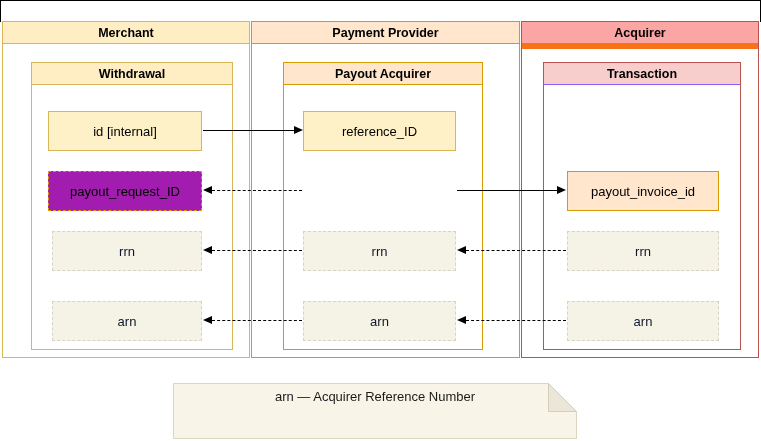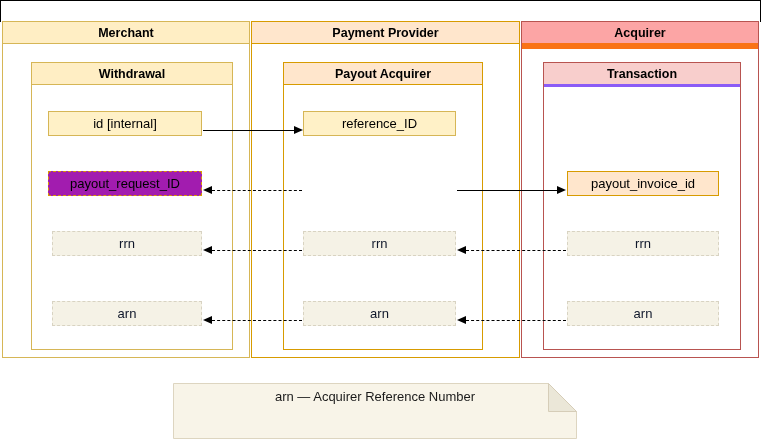--- a/index.html
+++ b/index.html
@@ -25,24 +25,24 @@
 
   
   .entity{top:62px;height:288px;background:#fff;}
   .entity-withdrawal{left:31px;width:202px;border:1px solid #d6b656;}
   .entity-payout-invoice{left:283px;width:200px;border:1px solid #d79b00;}
   .entity-transaction{left:543px;width:198px;border:1px solid #b85450;}
   .entity-header{height:21px;display:flex;align-items:center;justify-content:center;
     font-weight:bold;font-size:12.5px;}
   .entity-withdrawal .entity-header{background:#ffeec4;border-bottom:1px solid #d6b656;}
   .entity-payout-invoice .entity-header{background:#ffe6cc;border-bottom:1px solid #d79b00;}
-  .entity-transaction .entity-header{background:#f8cecc;border-bottom:3px solid #8b5cf6;}
+  .entity-transaction .entity-header{background:#f8cecc;border-bottom:1px solid #8b5cf6;}
 
   
-  .field{height:25px;display:flex;align-items:center;justify-content:center;font-size:13px;background:#fff;}
+  .field{height:40px;display:flex;align-items:center;justify-content:center;font-size:13px;background:#fff;}
   .f-yellow{background:#fff1c7;border:1px solid #d6b656;}
   .f-orange{background:#ffe6cc;border:1px solid #d79b00;}
   .f-orange-dash{background:#a21caf;border:1px dashed #d79b00;}
   .f-muted{background:#f5f2e6;border:1px dashed #d8d3c2;color:#0f172a;}
 
   
   .hline{position:absolute;height:0;}
   .l-solid{border-top:1.4px solid #000;}
   .l-dash{border-top:1.4px dashed #000;}
   .ah{position:absolute;width:0;height:0;}

